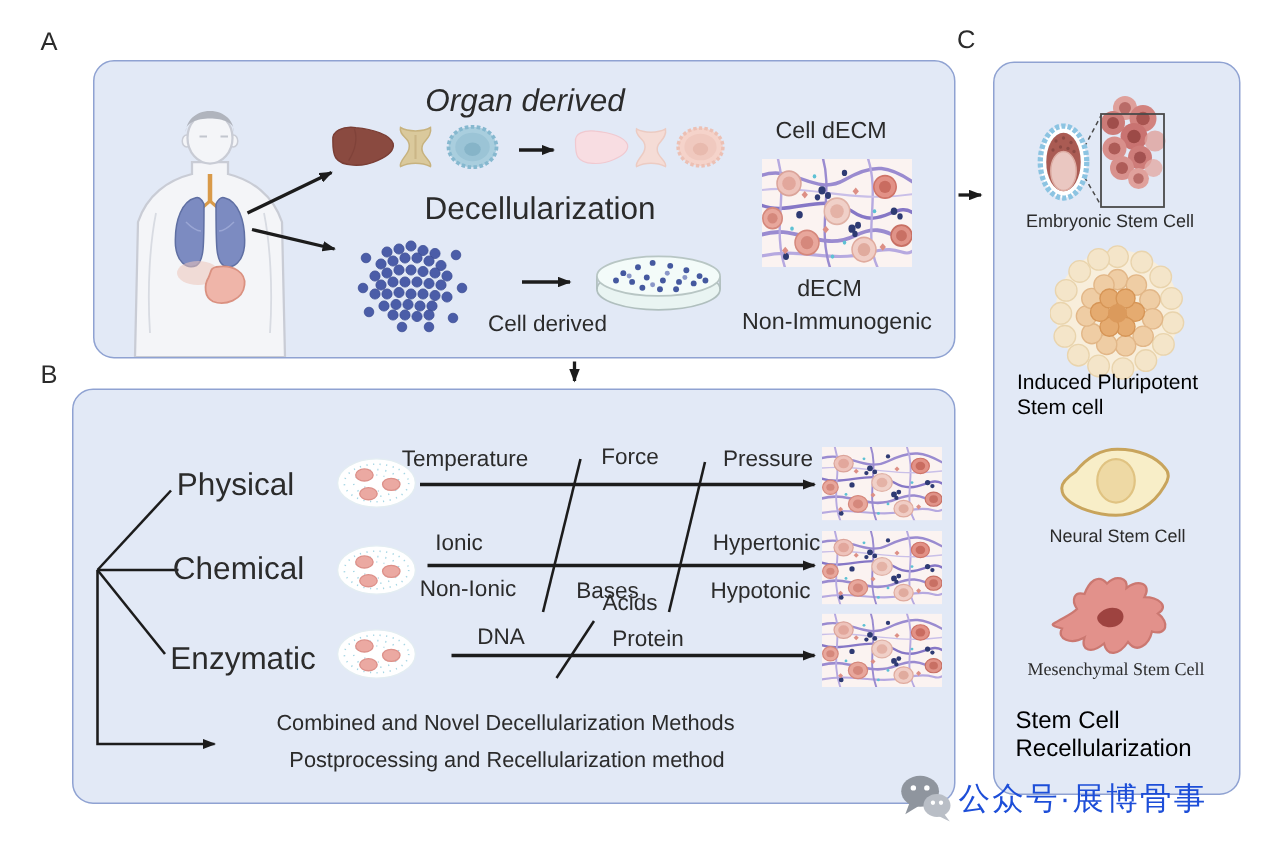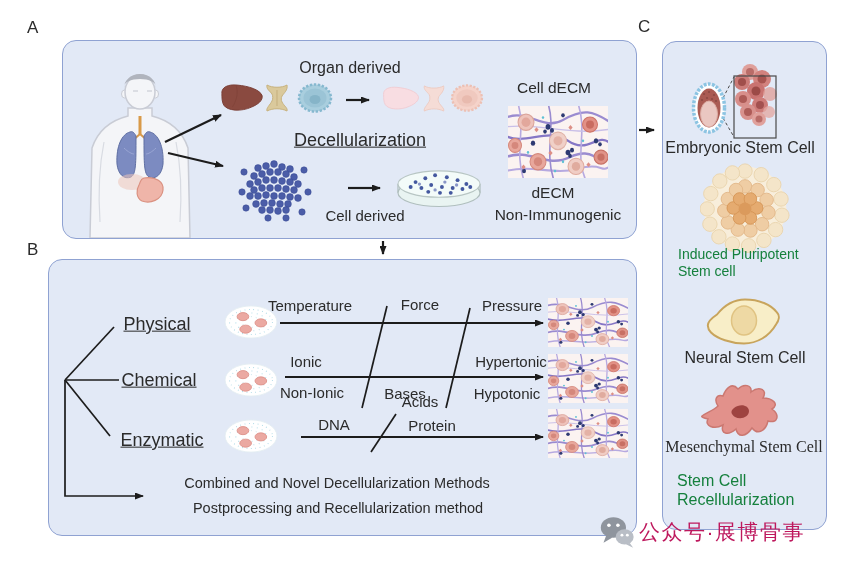--- a/index.html
+++ b/index.html
@@ -1,27 +1,27 @@
 <!DOCTYPE html>
 <html><head>
 <meta charset="utf-8">
 <style>
   html,body{margin:0;padding:0;background:#ffffff;}
   .stage{position:relative;width:854px;height:568px;background:#ffffff;overflow:hidden;
          font-family:"Liberation Sans",sans-serif;}
   .panel{position:absolute;background:#e2e9f6;border:1.6px solid #8fa2d2;border-radius:14px;}
   .lbl{position:absolute;transform:translate(-50%,-50%);font-size:15px;color:#2b2b2b;
        white-space:nowrap;z-index:5;line-height:1.15;}
-  .lbl.lg{font-size:18px;text-decoration:underline;}
-  .lbl.sm{font-size:16px;}
+  .lbl.lg{font-size:21px;}
+  .lbl.sm{font-size:12px;}
   .lbl.panelletter{font-size:17px;transform:none;}
-  .block{position:absolute;font-size:14px;color:#15803d;z-index:5;line-height:1.2;}
+  .block{position:absolute;font-size:14px;color:#000000;z-index:5;line-height:1.2;}
   .icon{position:absolute;z-index:3;}
   .overlay{position:absolute;left:0;top:0;z-index:4;pointer-events:none;}
-  .watermark{position:absolute;transform:translate(0,-50%);font-size:21px;color:#be185d;
+  .watermark{position:absolute;transform:translate(0,-50%);font-size:21px;color:#1d4ed8;
              letter-spacing:1.5px;z-index:6;white-space:nowrap;}
 </style>
 </head>
 <body>
 
 <div class="stage">
 
   <div class="panel" style="left:62px;top:40px;width:573px;height:197px;"></div>
   <div class="panel" style="left:48px;top:259px;width:587px;height:275px;"></div>
   <div class="panel" style="left:662px;top:41px;width:163px;height:487px;"></div>
@@ -359,21 +359,21 @@
   <svg class="icon" style="left:705px;top:294px;" width="76" height="55" viewBox="0 0 76 54">
     <path d="M3,32 C2,28 6,24 12,20 C20,10 30,5 40,5 C54,5 66,10 72,18 C75,21 74,26 71,30 C64,42 52,49 39,49 C26,49 12,44 6,38 C4,36 3,34 3,32 Z" fill="#f8eec8" stroke="#c8a45c" stroke-width="2"></path>
     <ellipse cx="39" cy="26" rx="12.5" ry="14.5" fill="#eed9a4" stroke="#e0c382" stroke-width="1.5"></ellipse>
   </svg>
 
   <svg class="icon" style="left:696px;top:380px;" width="90" height="60" viewBox="0 0 90 60">
     <path d="M6,36 C12,32 18,30 22,26 C18,20 20,14 27,16 C30,8 36,2 42,9 C48,3 56,5 55,12 C63,6 72,9 67,18 C76,18 84,24 76,29 C84,35 82,44 72,41 C70,50 62,56 56,48 C50,57 42,58 40,49 C32,56 24,54 27,45 C18,50 8,46 12,39 C8,38 5,37 6,36 Z" fill="#e2918b" stroke="#cb7871" stroke-width="1.5"></path>
     <path d="M38,28 C44,23 53,25 53,31 C53,37 45,40 39,37 C35,34 34,31 38,28 Z" fill="#9e4340"></path>
   </svg>
 
-  <div class="lbl" style="left:350px;top:68px;font-size:16px;">Organ derived</div>
+  <div class="lbl" style="left:350px;top:68px;font-size:21px;font-style:italic;">Organ derived</div>
   <div class="lbl lg" style="left:360px;top:140px;">Decellularization</div>
   <div class="lbl" style="left:365px;top:216px;font-size:15px;">Cell derived</div>
   <div class="lbl" style="left:554px;top:88px;font-size:15.5px;">Cell dECM</div>
   <div class="lbl" style="left:553px;top:193px;font-size:15.5px;">dECM</div>
   <div class="lbl" style="left:558px;top:215px;font-size:15.5px;">Non-Immunogenic</div>
 
   <div class="lbl lg" style="left:157px;top:324px;">Physical</div>
   <div class="lbl lg" style="left:159px;top:380px;">Chemical</div>
   <div class="lbl lg" style="left:162px;top:440px;">Enzymatic</div>
 

